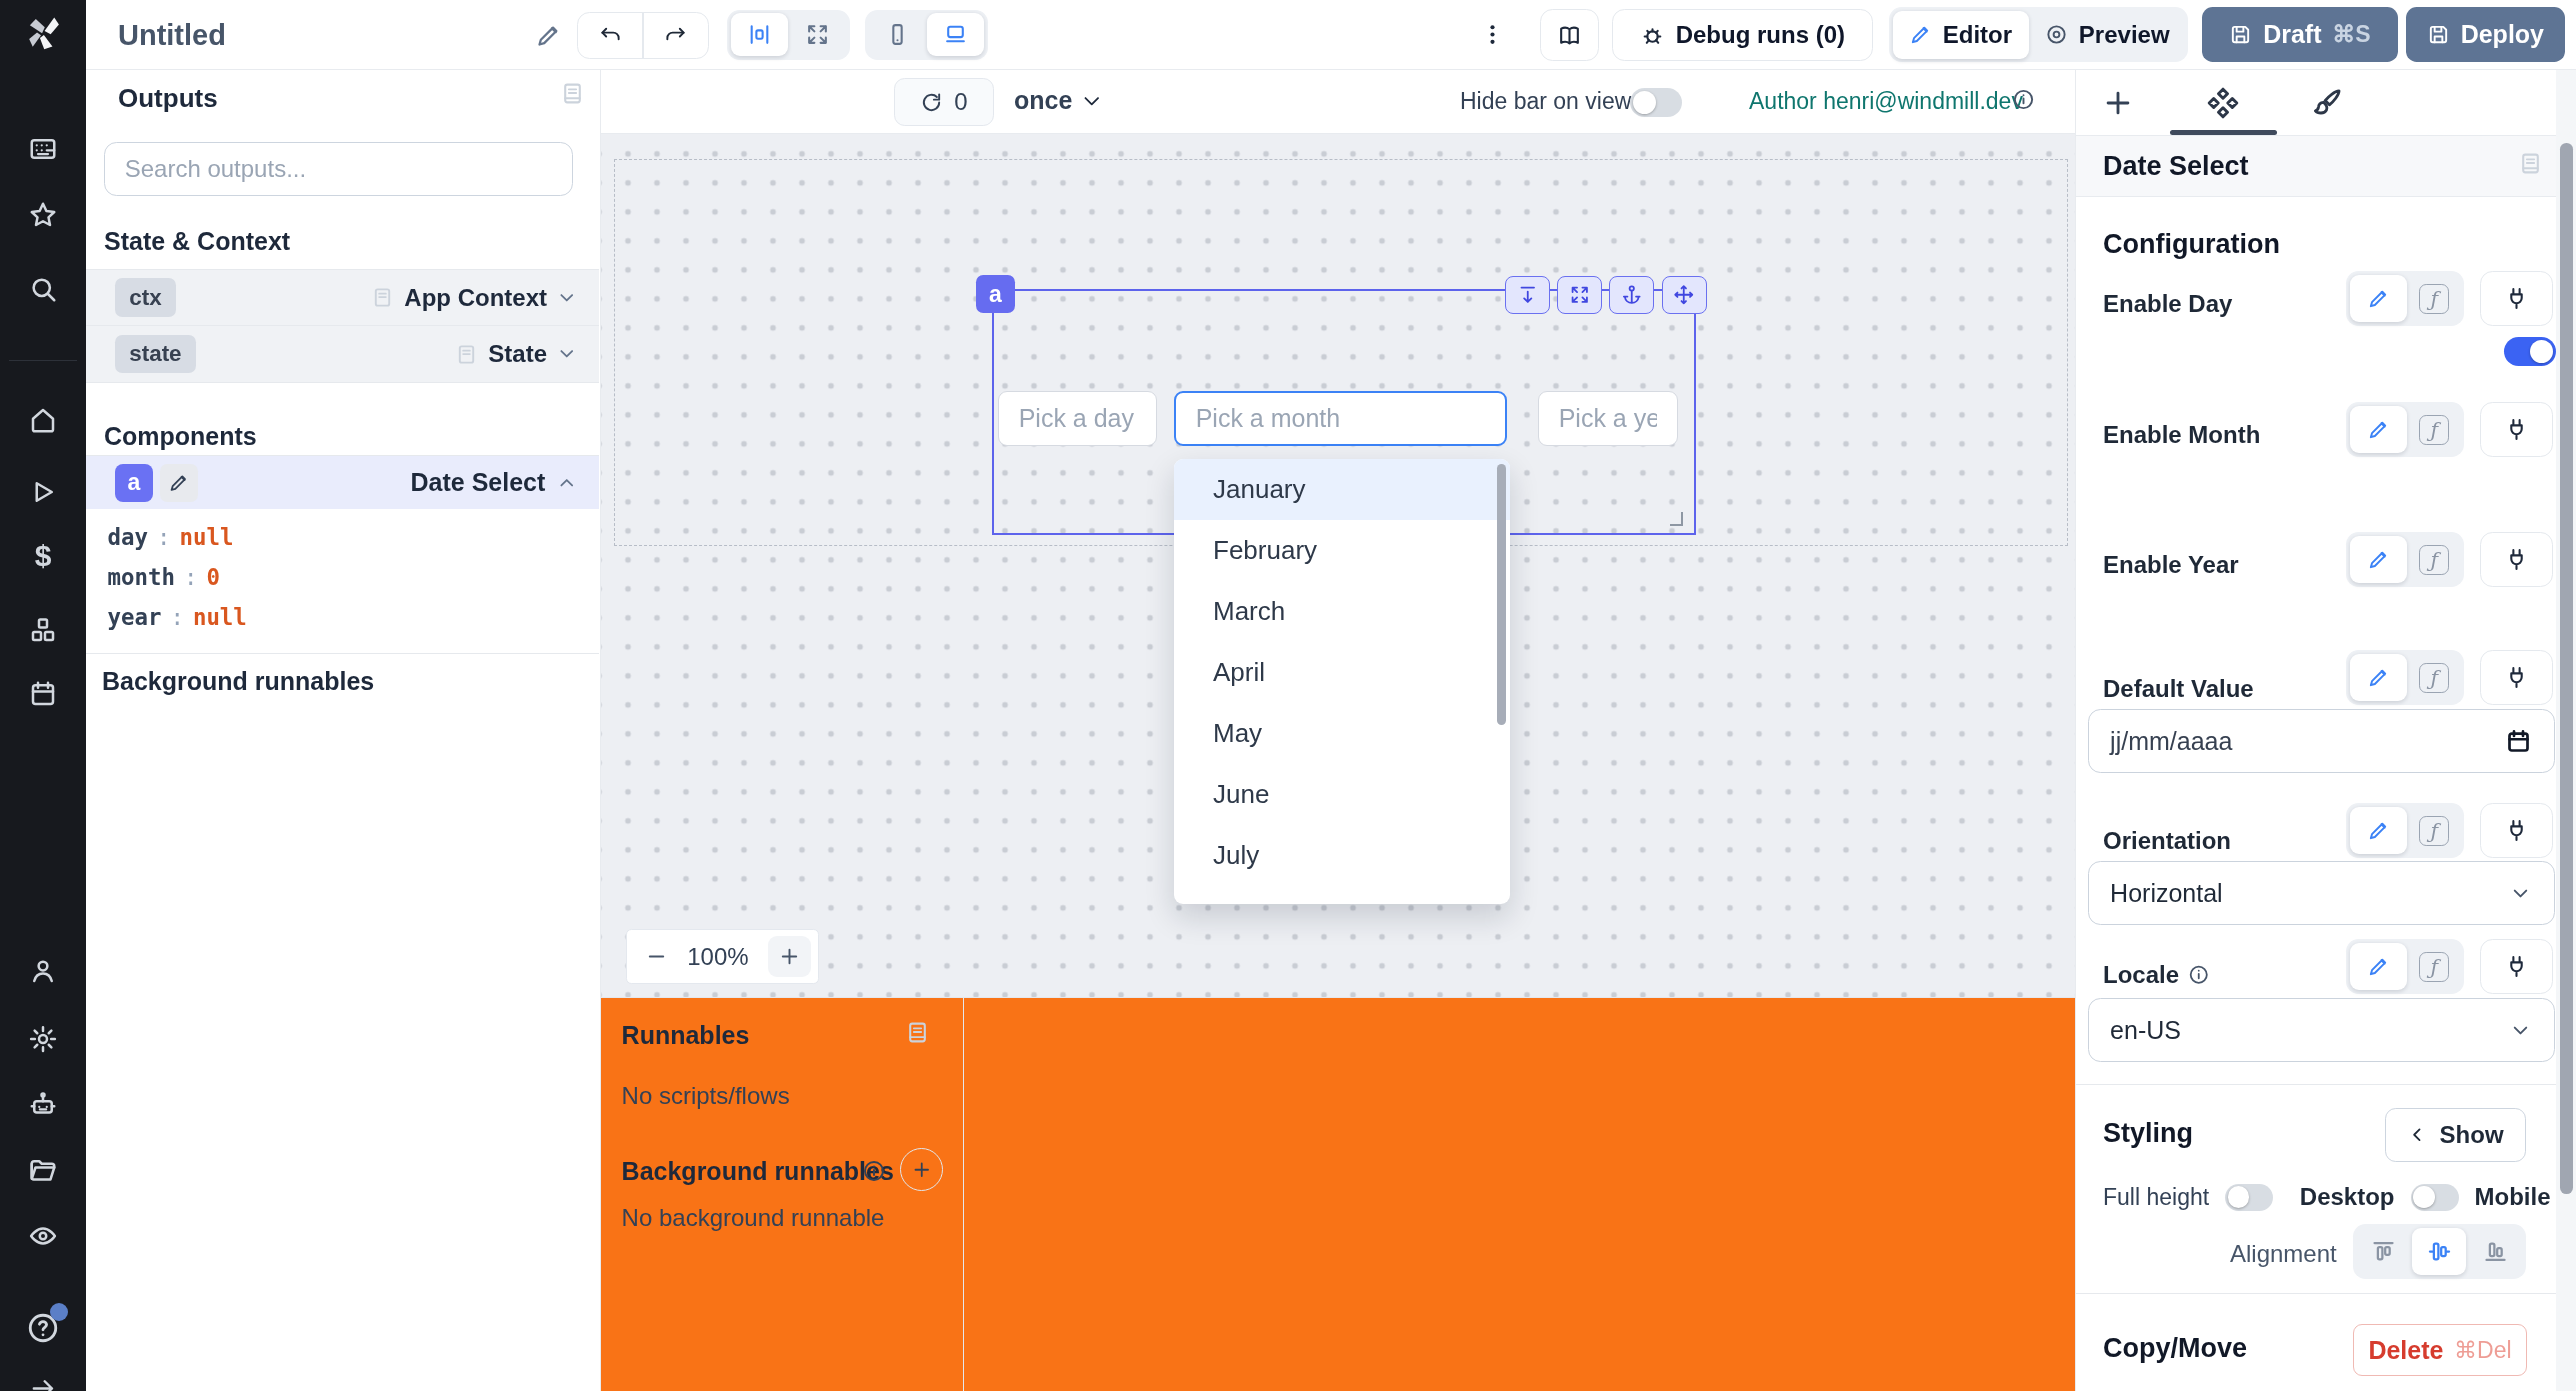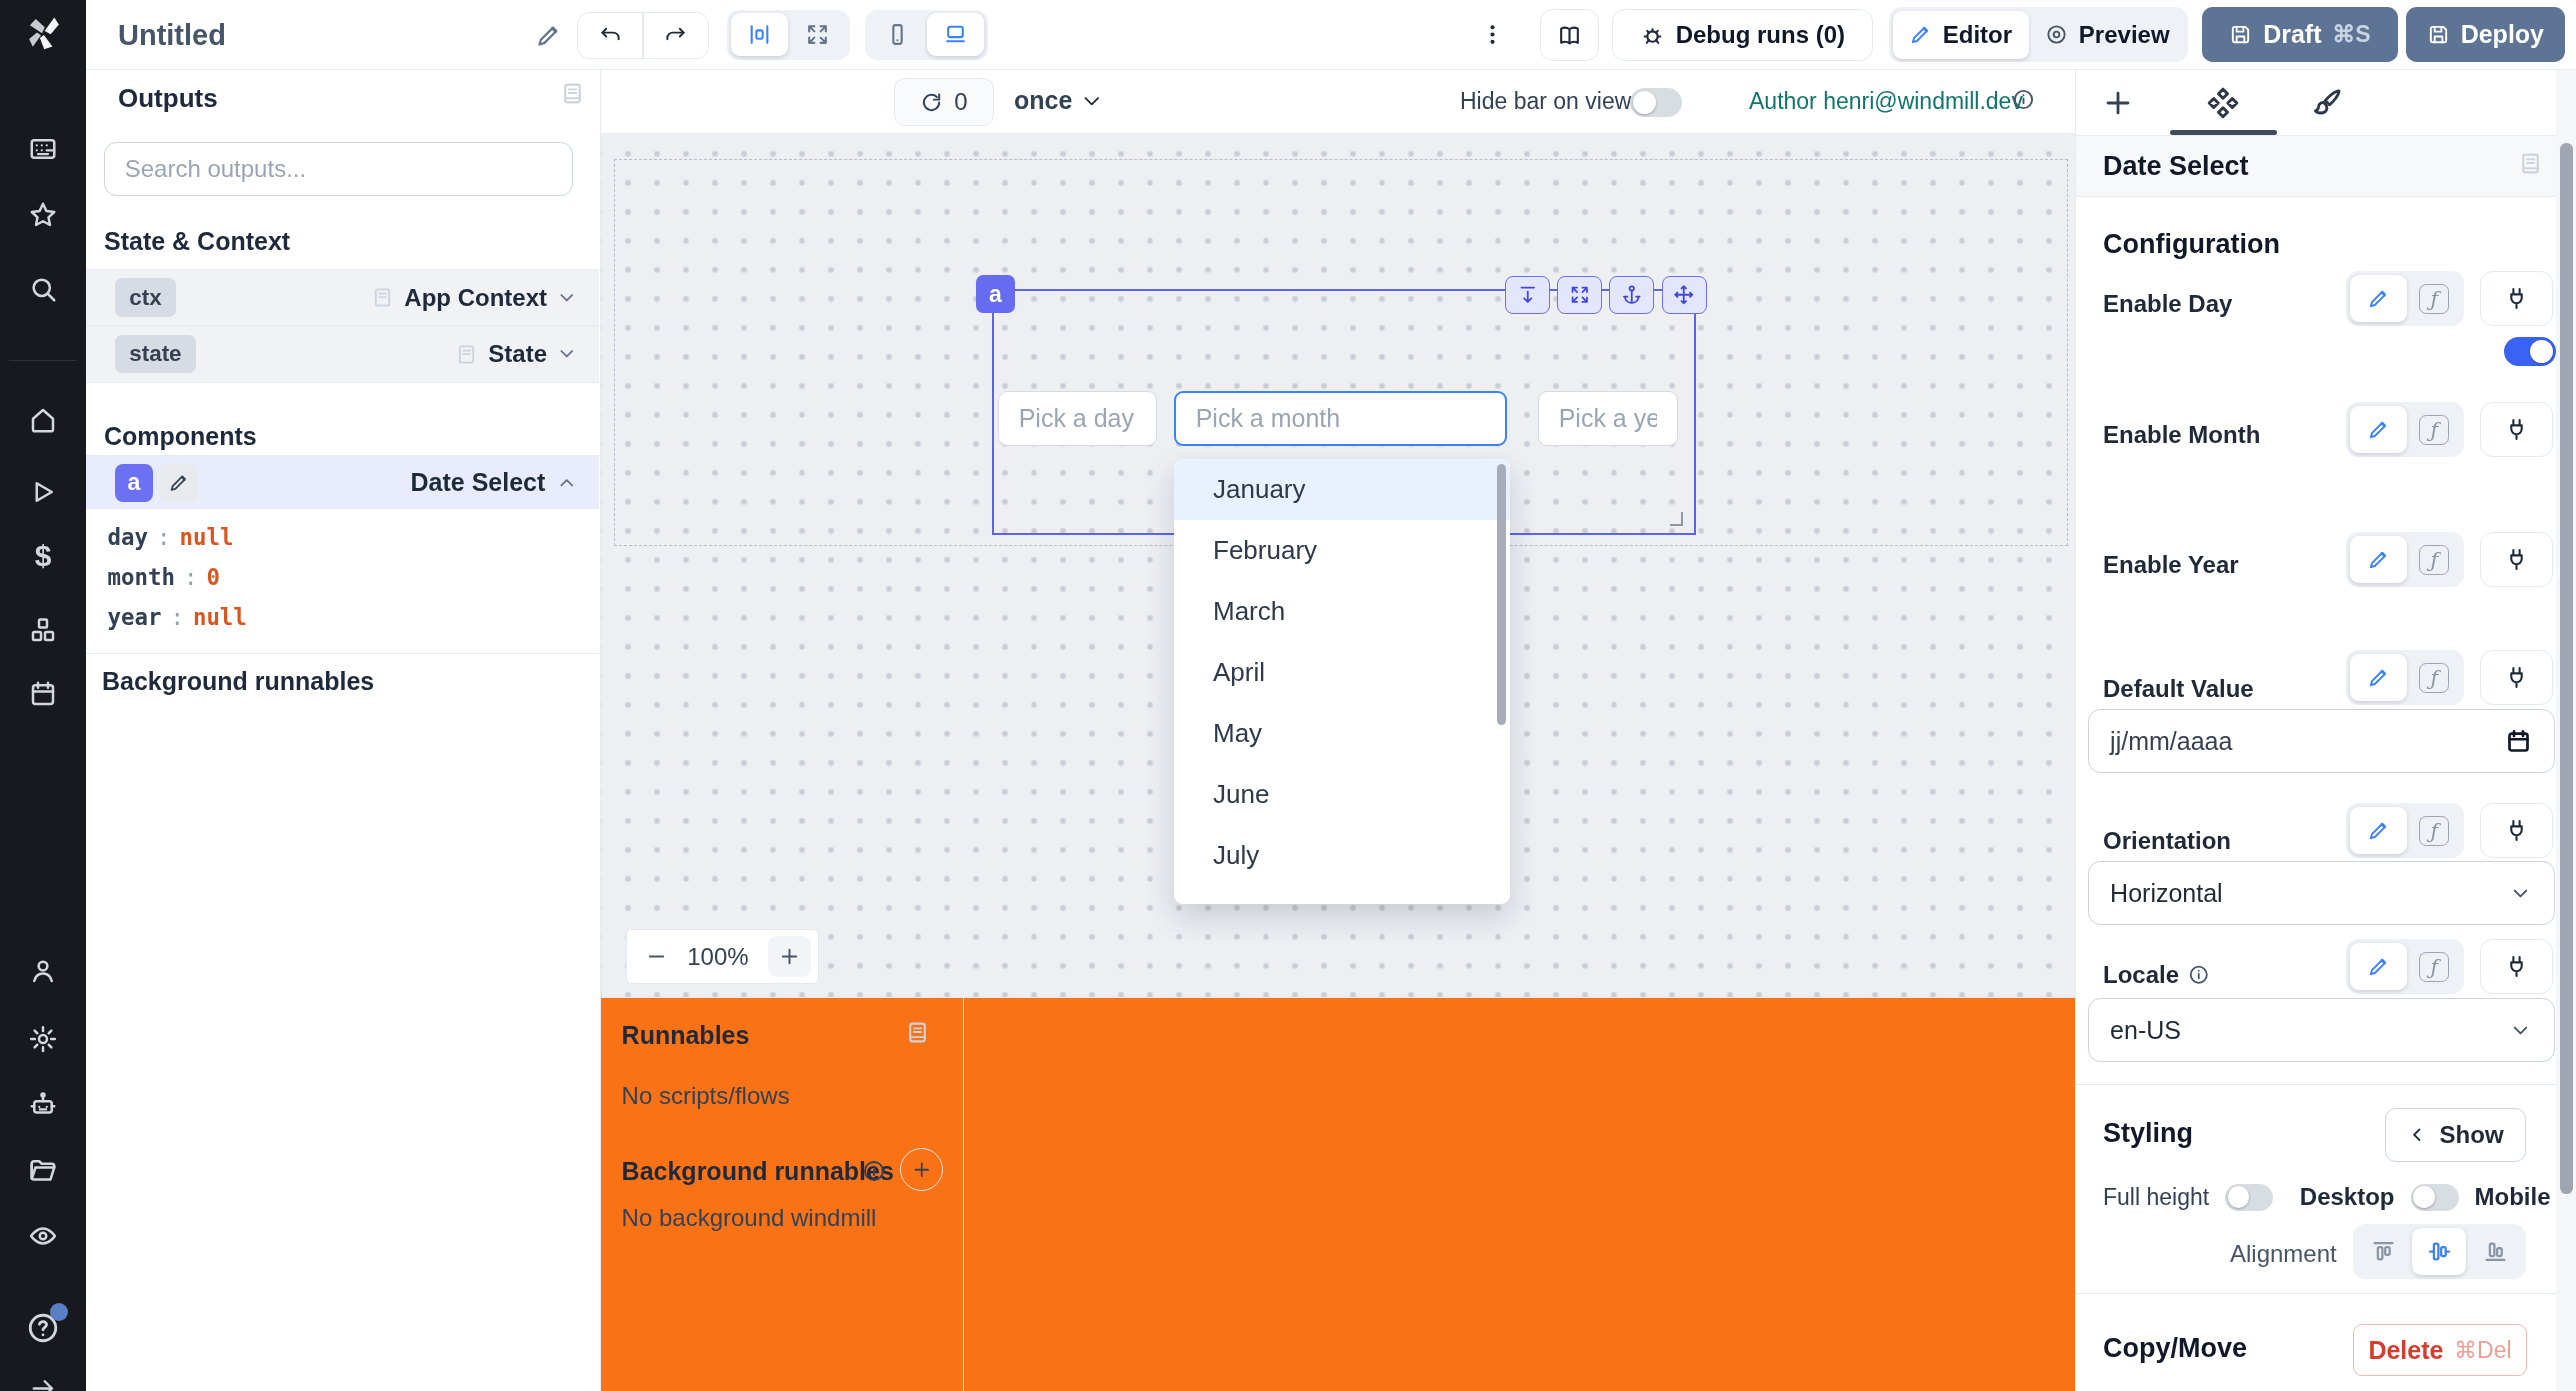--- a/index.html
+++ b/index.html
@@ -448,21 +448,21 @@
     <div class="abs phead" style="left:20.6px;top:159px;font-size:25px">Background runnables</div>
     <svg class="abs ic" width="24" height="24" viewBox="0 0 24 24" style="left:261px;top:161px;color:#334155">
         <circle cx="12" cy="12" r="9"></circle>
         <path d="M12 11v5M12 7.5h.01"></path>
       </svg>
     <div class="abs" style="left:299px;top:150px;width:43px;height:43px;border:1.8px solid #e2e6eb;border-radius:50%;display:flex;align-items:center;justify-content:center;color:#334155;box-sizing:border-box">
         <svg class="ic" width="21.5" height="21.5" viewBox="0 0 24 24">
           <path d="M12 5v14M5 12h14"></path>
         </svg>
       </div>
-    <div class="abs btext" style="left:20.6px;top:206px">No background windmill</div>
+    <div class="abs btext" style="left:20.6px;top:206px">No background runnable</div>
   </div>
 </div>
 
 <div class="abs rpanel">
   
   <div class="abs" style="left:0;top:0;width:499px;height:66px;border-bottom:1.8px solid #e8ebef;box-sizing:border-box">
     <div class="abs" style="left:25px;top:16px;color:#334155">
         <svg class="ic" width="34" height="34" viewBox="0 0 24 24">
           <path d="M12 5v14M5 12h14"></path>
         </svg>

